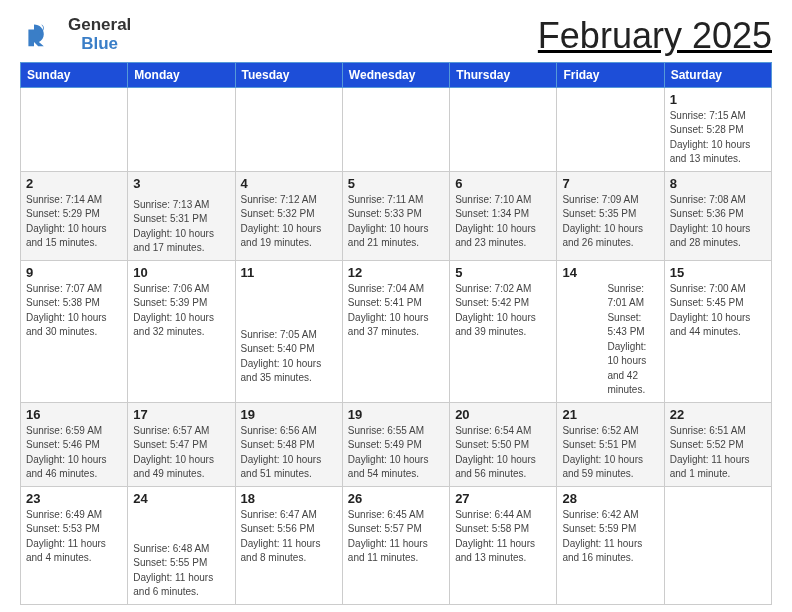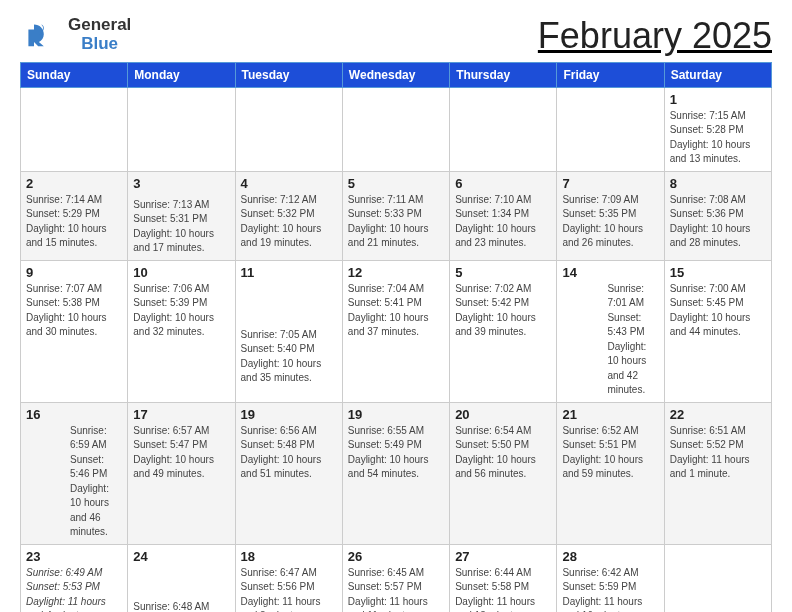--- a/index.html
+++ b/index.html
@@ -252,21 +252,21 @@
             <span class="day-num">15</span>
             <div class="day-info" style="white-space: pre-line;">Sunrise: 7:00 AM
 Sunset: 5:45 PM
 Daylight: 10 hours
 and 44 minutes.</div>
           </td>
         </tr>
         <tr>
           <td>
             <span class="day-num">16</span>
-            <div class="day-info" style="white-space: pre-line; margin-left: 44px;">Sunrise: 6:59 AM
+            <div class="day-info" style="white-space: pre-line;">Sunrise: 6:59 AM
 Sunset: 5:46 PM
 Daylight: 10 hours
 and 46 minutes.</div>
           </td>
           <td>
             <span class="day-num">17</span>
             <div class="day-info" style="white-space: pre-line;">Sunrise: 6:57 AM
 Sunset: 5:47 PM
 Daylight: 10 hours
 and 49 minutes.</div>
@@ -303,21 +303,21 @@
             <span class="day-num">22</span>
             <div class="day-info" style="white-space: pre-line;">Sunrise: 6:51 AM
 Sunset: 5:52 PM
 Daylight: 11 hours
 and 1 minute.</div>
           </td>
         </tr>
         <tr>
           <td>
             <span class="day-num">23</span>
-            <div class="day-info" style="white-space: pre-line; font-style: italic;">Sunrise: 6:49 AM
+            <div class="day-info" style="white-space: pre-line;">Sunrise: 6:49 AM
 Sunset: 5:53 PM
 Daylight: 11 hours
 and 4 minutes.</div>
           </td>
           <td>
             <span class="day-num">24</span>
             <div class="day-info" style="white-space: pre-line; margin-top: 36px;">Sunrise: 6:48 AM
 Sunset: 5:55 PM
 Daylight: 11 hours
 and 6 minutes.</div>

